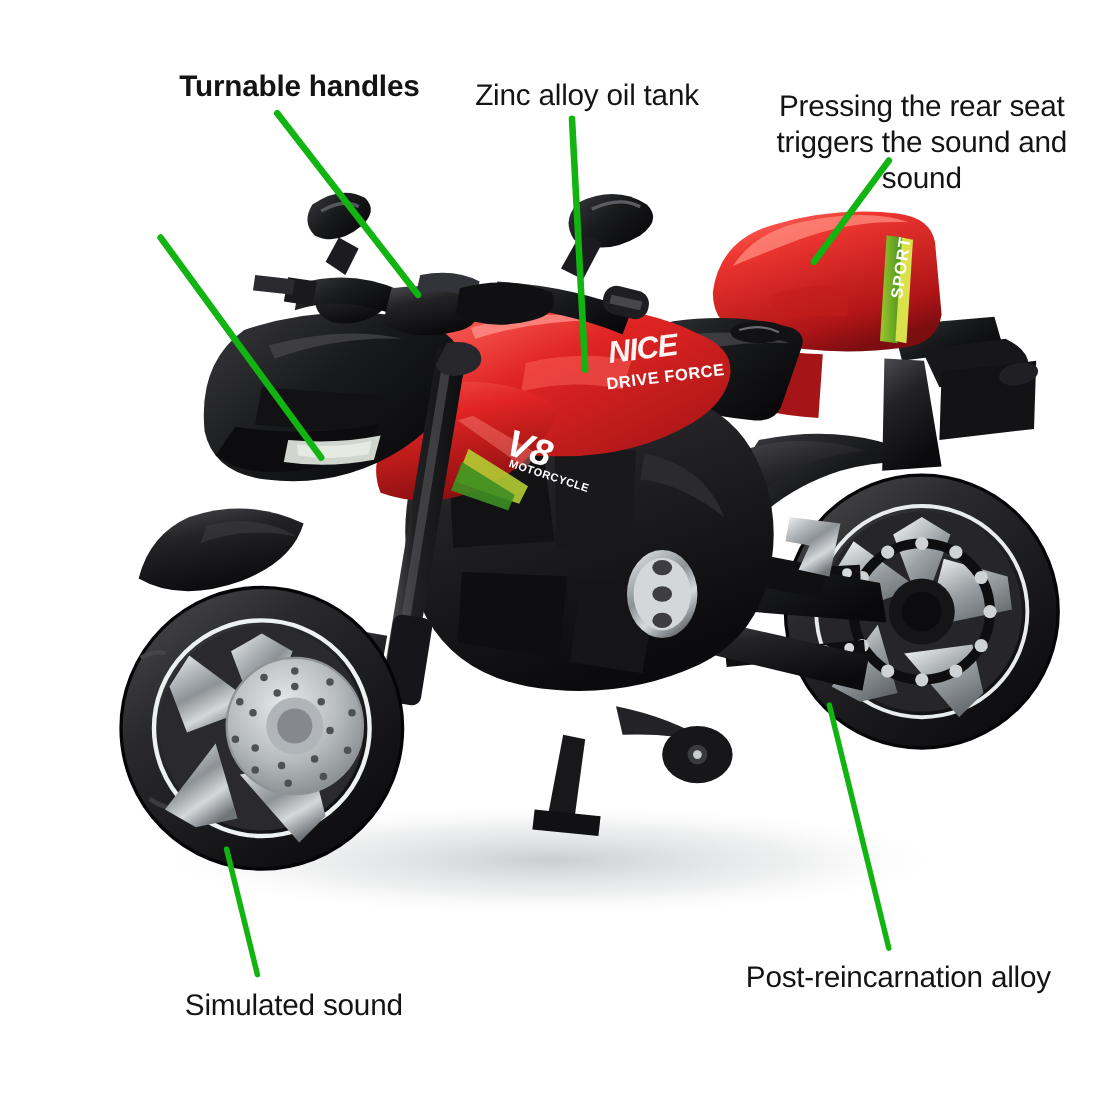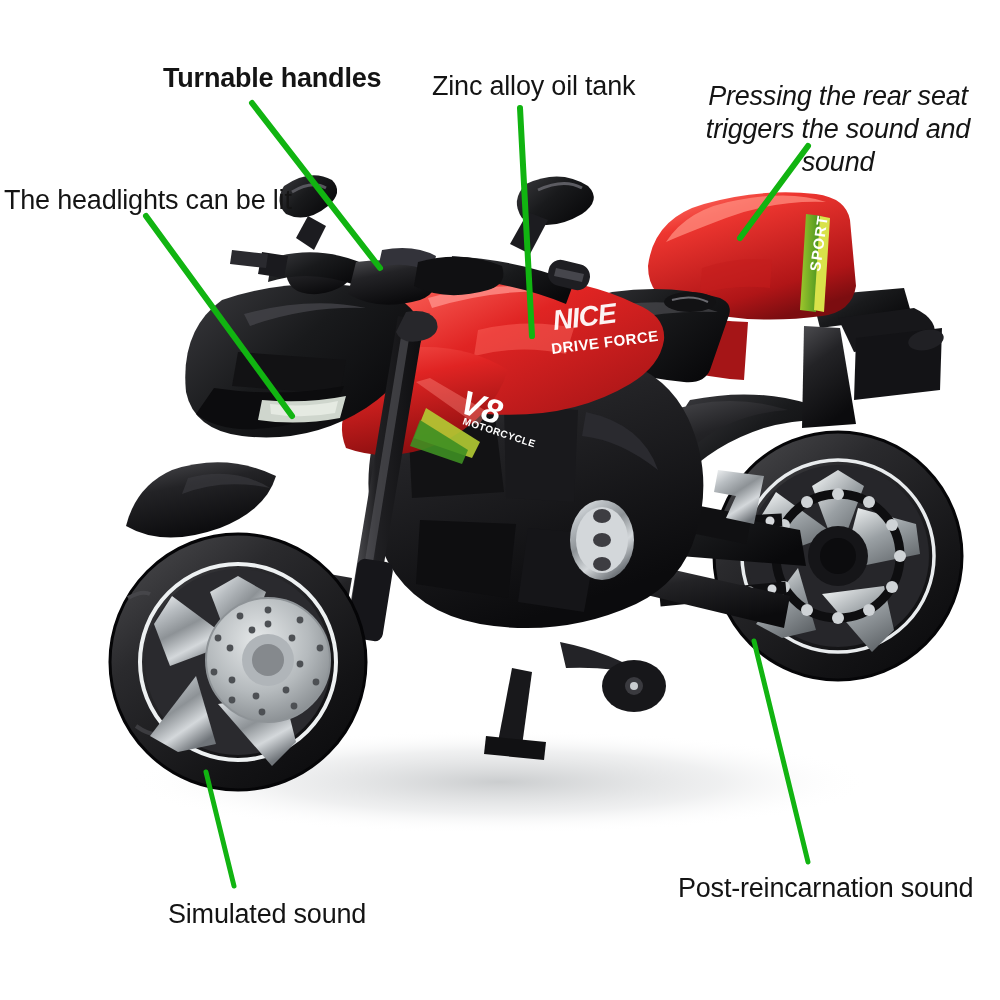--- a/index.html
+++ b/index.html
@@ -3,21 +3,21 @@
 <meta charset="utf-8">
 <style>
   html,body{margin:0;padding:0;background:#ffffff;}
   body{width:1000px;height:1000px;overflow:hidden;font-family:"Liberation Sans",sans-serif;}
   #stage{position:relative;width:1000px;height:1000px;background:#ffffff;}
   #photo{position:absolute;left:0;top:0;width:1000px;height:1000px;}
   .callout{position:absolute;color:#141414;font-family:"Liberation Sans",sans-serif;
            font-size:27px;line-height:33px;white-space:pre-line;letter-spacing:-0.2px;}
   .c-turnable{left:163px;top:62px;font-weight:bold;}
   .c-zinc{left:432px;top:70px;}
-  .c-press{left:676px;top:80px;text-align:center;width:324px;font-style:italic;}
+  .c-press{left:676px;top:80px;text-align:center;width:324px;}
   .c-head{left:4px;top:184px;}
   .c-sim{left:168px;top:898px;}
   .c-post{left:678px;top:872px;}
   #lines{position:absolute;left:0;top:0;width:1000px;height:1000px;pointer-events:none;}
 </style>
 </head>
 <body>
 
 <div id="stage">
 
@@ -331,17 +331,16 @@
     <line x1="808" y1="146" x2="740" y2="238" stroke="#11b411" stroke-width="6" stroke-linecap="round"></line>
     <line x1="146" y1="216" x2="292" y2="416" stroke="#11b411" stroke-width="6" stroke-linecap="round"></line>
     <line x1="206" y1="772" x2="234" y2="886" stroke="#11b411" stroke-width="5" stroke-linecap="round"></line>
     <line x1="754" y1="641" x2="808" y2="862" stroke="#11b411" stroke-width="5" stroke-linecap="round"></line>
   </svg>
 
   <div class="callout c-turnable">Turnable handles</div>
   <div class="callout c-zinc">Zinc alloy oil tank</div>
   <div class="callout c-press">Pressing the rear seat
 triggers the sound and sound</div>
-  <div class="callout c-head">The headlights can be lit</div>
   <div class="callout c-sim">Simulated sound</div>
-  <div class="callout c-post">Post-reincarnation sound</div>
+  <div class="callout c-post">Post-reincarnation alloy</div>
 
 </div>
 
 </body></html>

